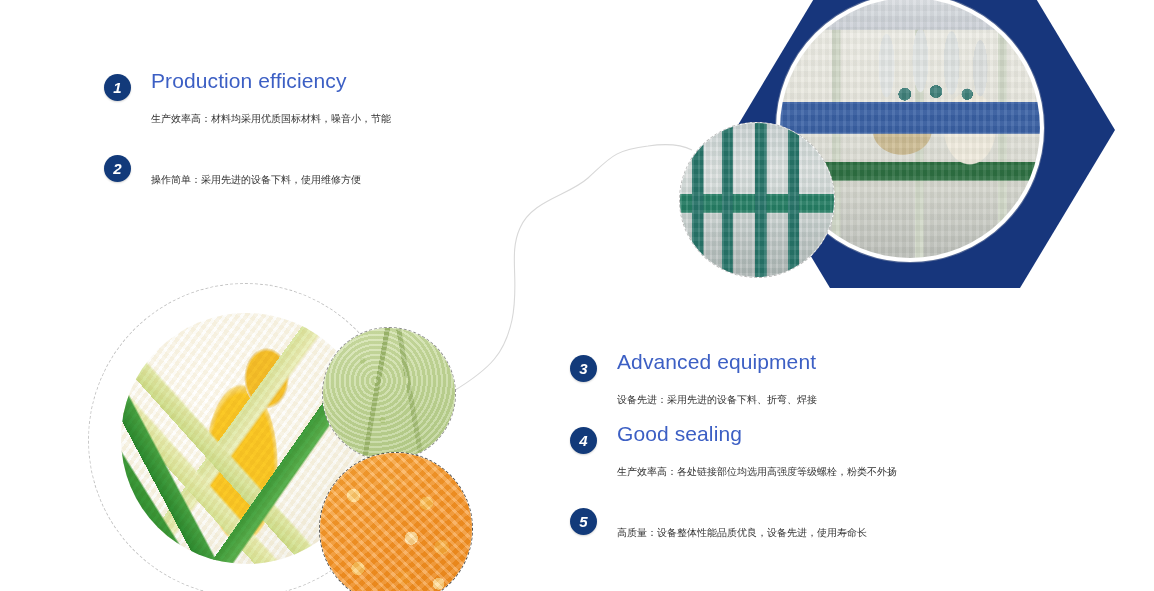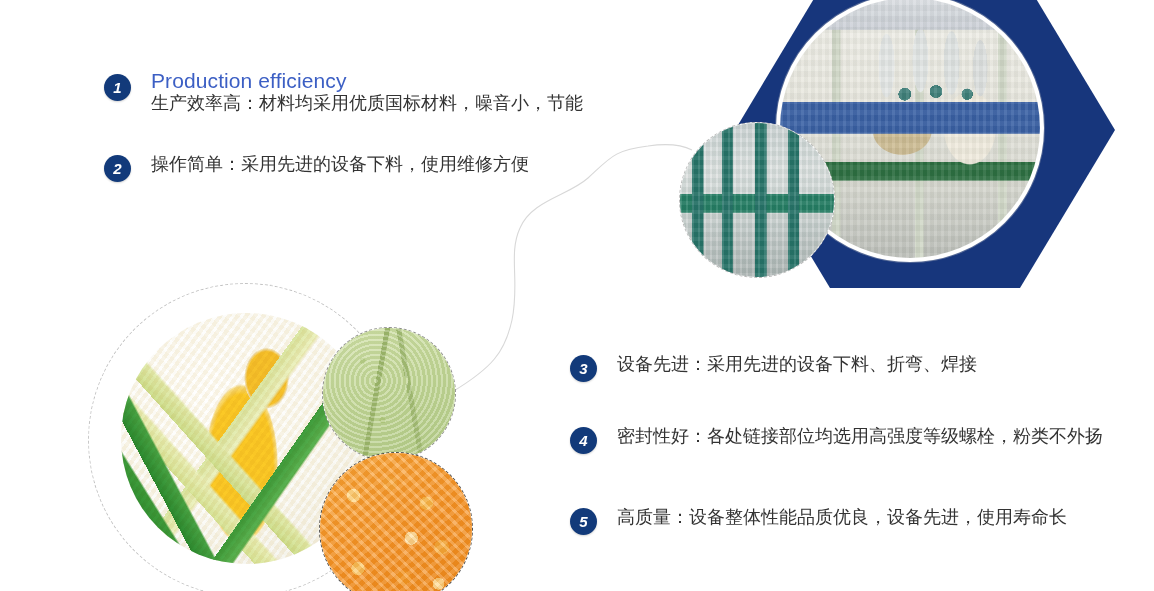--- a/index.html
+++ b/index.html
@@ -45,23 +45,23 @@
   }
   .ftitle {
     color: #3c5fc4;
     font-size: 21px;
     line-height: 20px;
     letter-spacing: 0.1px;
     white-space: nowrap;
   }
   .fdesc {
     color: #333333;
-    font-size: 18px;
+    font-size: 10px;
     line-height: 22px;
-    margin-top: 1px;
+    margin-top: 17px;
     white-space: nowrap;
   }
 
   .f1 { left: 104px; top: 74px; }
   .f2 { left: 104px; top: 155px; }
   .f3 { left: 570px; top: 355px; }
   .f4 { left: 570px; top: 427px; }
   .f5 { left: 570px; top: 508px; }
 
   
@@ -308,28 +308,30 @@
   <div class="feature f2">
     <div class="badge">2</div>
     <div class="ftext">
       <div class="fdesc">操作简单：采用先进的设备下料，使用维修方便</div>
     </div>
   </div>
 
   <div class="feature f3">
     <div class="badge">3</div>
     <div class="ftext">
+      <div class="ftitle">Advanced equipment</div>
       <div class="fdesc">设备先进：采用先进的设备下料、折弯、焊接</div>
     </div>
   </div>
 
   <div class="feature f4">
     <div class="badge">4</div>
     <div class="ftext">
-      <div class="fdesc">密封性好：各处链接部位均选用高强度等级螺栓，粉类不外扬</div>
+      <div class="ftitle">Good sealing</div>
+      <div class="fdesc">生产效率高：各处链接部位均选用高强度等级螺栓，粉类不外扬</div>
     </div>
   </div>
 
   <div class="feature f5">
     <div class="badge">5</div>
     <div class="ftext">
       <div class="fdesc">高质量：设备整体性能品质优良，设备先进，使用寿命长</div>
     </div>
   </div>
 

